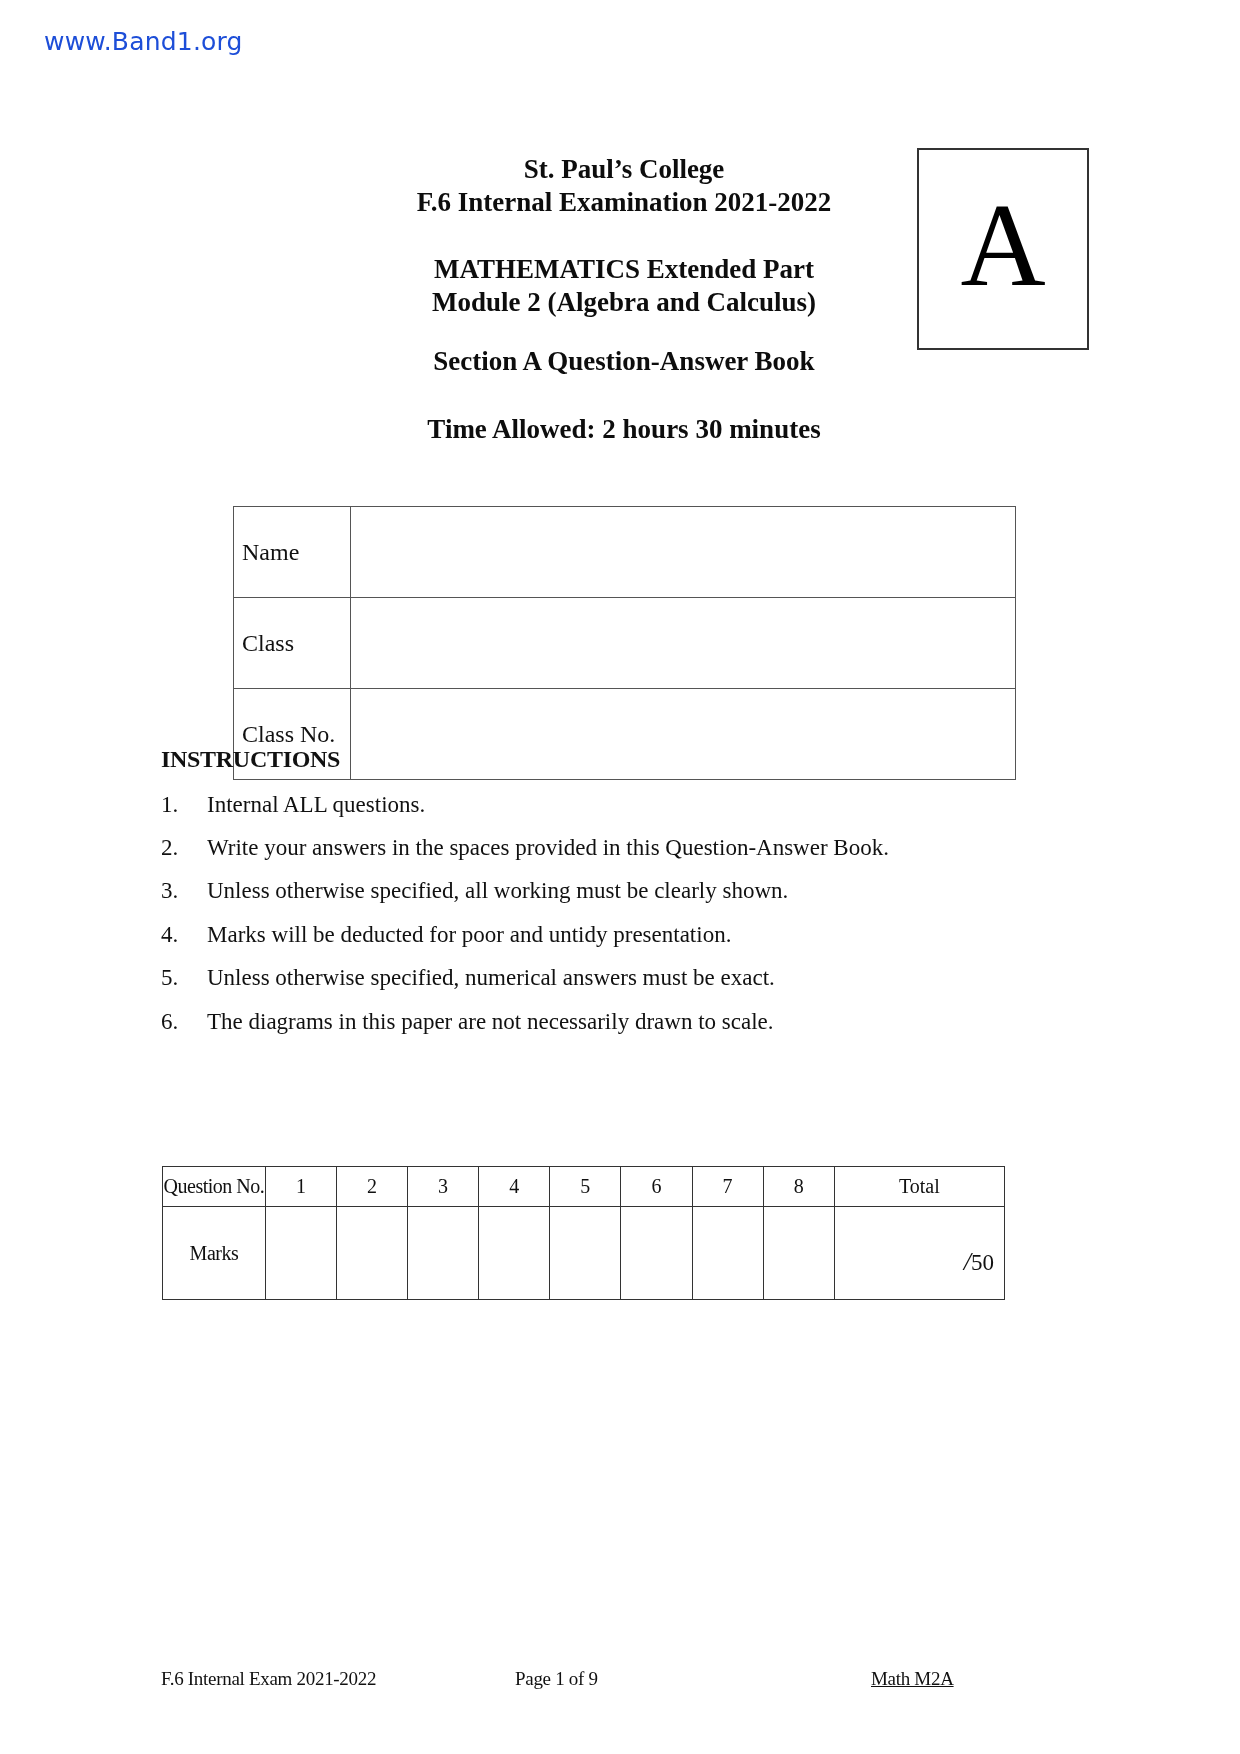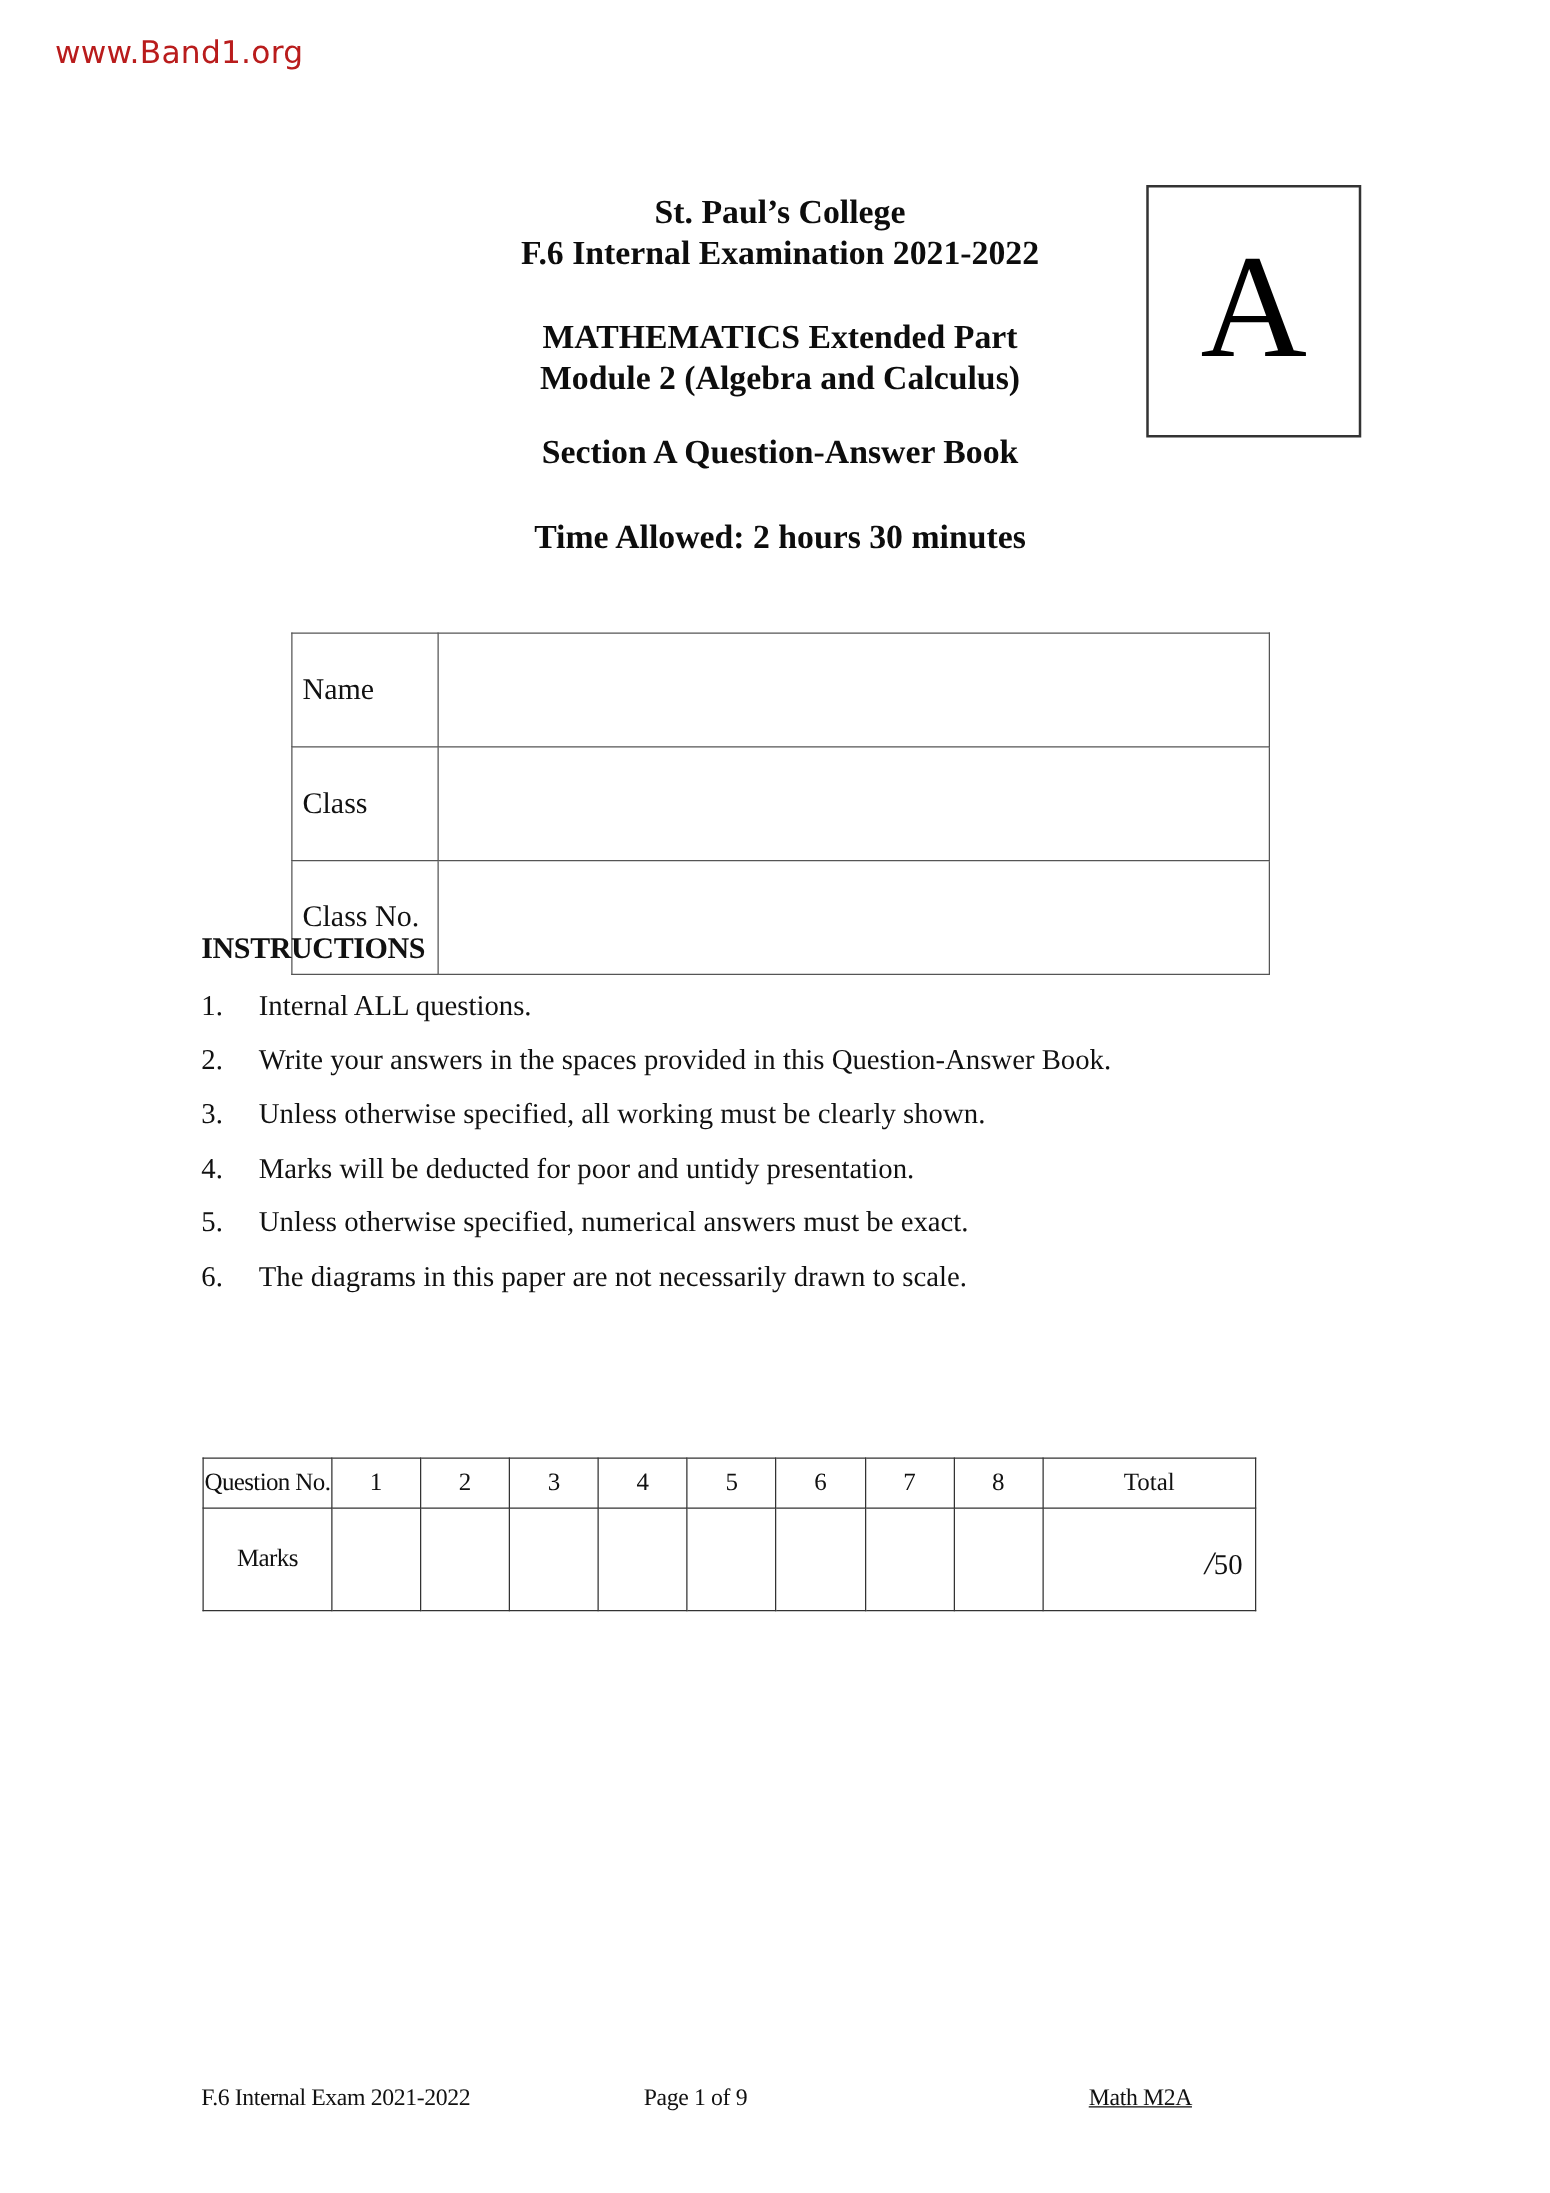--- a/index.html
+++ b/index.html
@@ -1,20 +1,20 @@
 <!DOCTYPE html>
 <html><head>
   <meta charset="utf-8">
   <style>
     html, body { margin: 0; padding: 0; background: #ffffff; }
     body { width: 1240px; height: 1754px; position: relative; overflow: hidden; color: #111; }
     .serif { font-family: "Liberation Serif", "DejaVu Serif", serif; }
     .sans { font-family: "DejaVu Sans", "Liberation Sans", sans-serif; }
 
-    .watermark { position: absolute; left: 44px; top: 27px; font-size: 25px; color: #b91c1c; letter-spacing: 0.2px; }
+    .watermark { position: absolute; left: 44px; top: 27px; font-size: 25px; color: #1d4ed8; letter-spacing: 0.2px; }
 
     .header-block { position: absolute; left: 374px; width: 500px; text-align: center; font-weight: bold; font-size: 27px; color: #0d0d0d; }
     .h-line { position: absolute; left: 0; right: 0; white-space: nowrap; }
 
     .paper-box { position: absolute; left: 917px; top: 148px; width: 172px; height: 202px; border: 2px solid #333; box-sizing: border-box; display: flex; align-items: center; justify-content: center; }
     .paper-letter { font-size: 118px; line-height: 1; margin-top: -6px; color: #000; }
 
     table { border-collapse: collapse; }
     .info-table { position: absolute; left: 233px; top: 506px; width: 783px; }
     .info-table td { border: 1.5px solid #555; height: 58px; font-size: 24px; padding: 16px 8px; vertical-align: middle; }
@@ -26,21 +26,21 @@
     .inst-item { display: flex; height: 43.4px; align-items: center; }
     .inst-num { width: 46px; flex: none; }
 
     .score-table { position: absolute; left: 162px; top: 1166px; width: 843px; }
     .score-table td { border: 1.5px solid #333; text-align: center; font-size: 20px; padding: 0; }
     .score-table tr.q-row td { height: 39px; }
     .score-table tr.m-row td { height: 75px; }
     .score-table td.rowlabel { width: 102px; white-space: nowrap; letter-spacing: -0.5px; }
     .score-table td.qcol { width: 78px; }
     .score-table td.total { width: 186px; }
-    .score-table td.total-marks { text-align: right; padding-right: 10px; font-size: 23px; vertical-align: middle; padding-top: 6px; }
+    .score-table td.total-marks { text-align: right; padding-right: 10px; font-size: 23px; vertical-align: middle; padding-top: 17px; }
     .slash { font-style: italic; font-size: 26px; }
 
     .footer { position: absolute; top: 1668px; font-size: 19px; white-space: nowrap; letter-spacing: -0.3px; }
   </style>
 </head>
 <body>
 
 <div class="watermark sans">www.Band1.org</div>
 
 <div class="header-block serif" style="top:0;">

